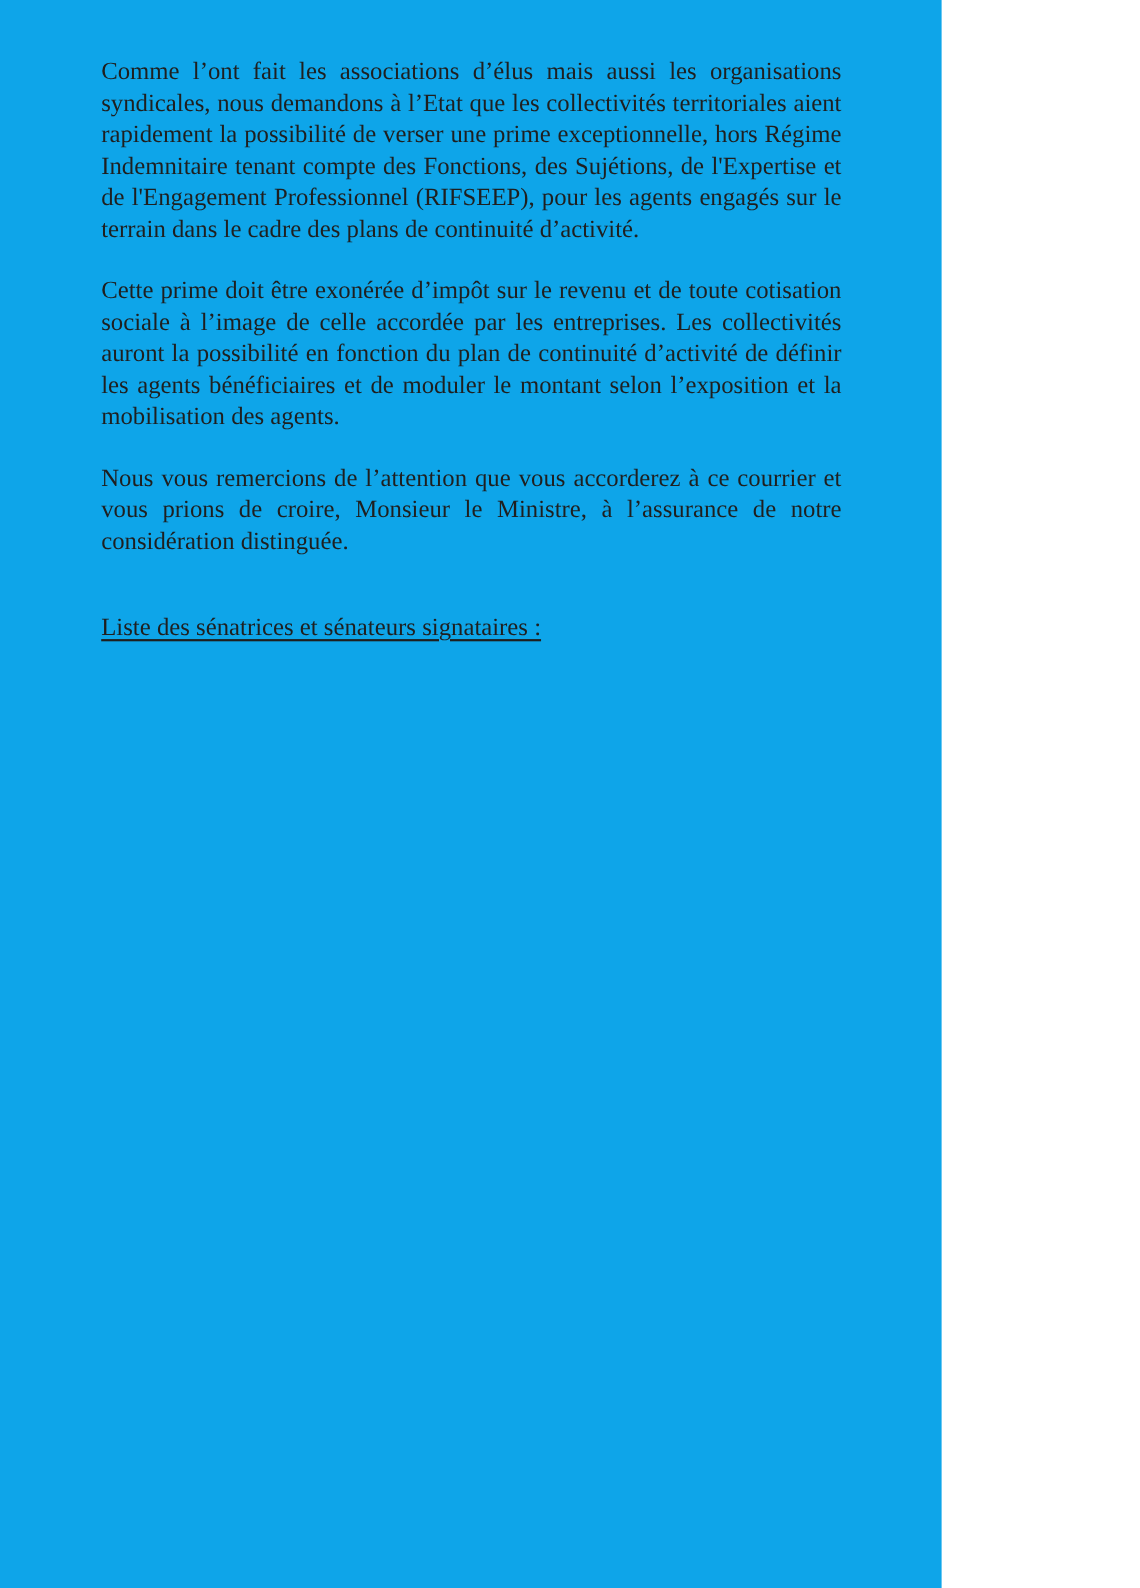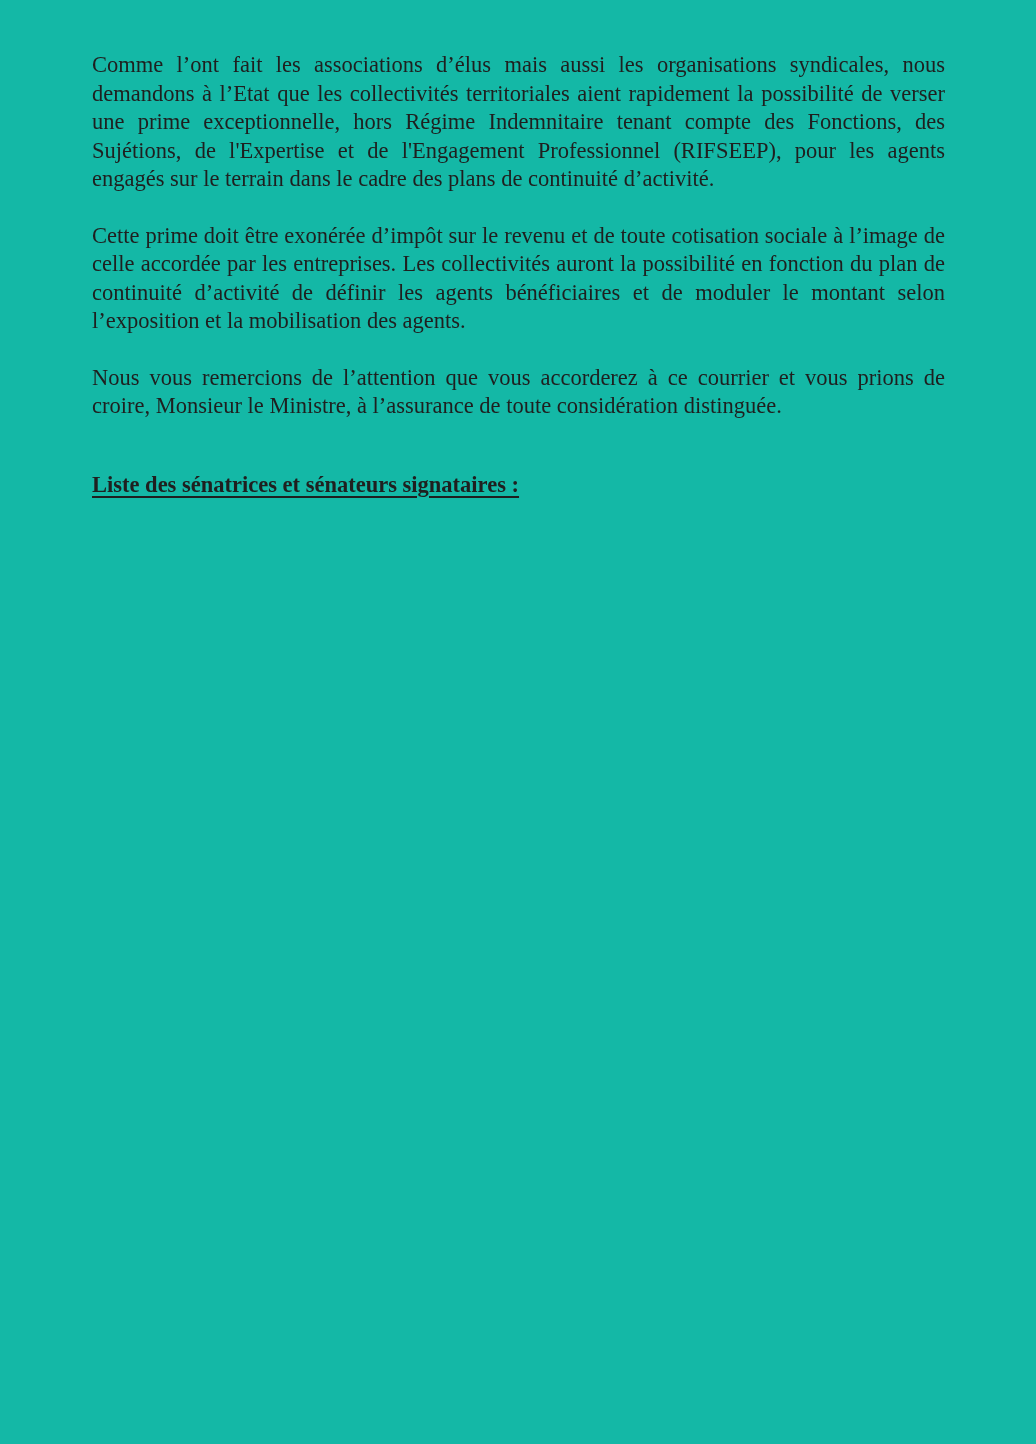--- a/index.html
+++ b/index.html
@@ -2,53 +2,53 @@
 <html lang="fr"><head>
 <meta charset="utf-8">
 <style>
   html, body {
     margin: 0;
     padding: 0;
     background: #ffffff;
   }
   .page {
     position: relative;
-    width: 1036px;
+    width: 856px;
     height: 1444px;
-    background: #14b8a6;
+    background: #0ea5e9;
     overflow: hidden;
     box-sizing: border-box;
   }
   .letter-body {
     box-sizing: border-box;
     padding: 51px 91px 0 92px;
   }
   .para {
     font-family: "Liberation Serif", "DejaVu Serif", serif;
     font-size: 22.5px;
     line-height: 28.5px;
     color: #1f1f1f;
     text-align: justify;
     margin: 0 0 28px 0;
   }
   .signatories {
     font-family: "Liberation Serif", "DejaVu Serif", serif;
     font-size: 22.5px;
     line-height: 28.5px;
     color: #1f1f1f;
-    font-weight: bold;
+    font-weight: normal;
     text-decoration: underline;
     text-decoration-thickness: 2px;
     text-underline-offset: 4px;
     margin: 50px 0 0 0;
   }
 </style>
 </head>
 <body>
 
 <div class="page">
   <div class="letter-body">
     <p class="para">Comme l’ont fait les associations d’élus mais aussi les organisations syndicales, nous demandons à l’Etat que les collectivités territoriales aient rapidement la possibilité de verser une prime exceptionnelle, hors Régime Indemnitaire tenant compte des Fonctions, des Sujétions, de l'Expertise et de l'Engagement Professionnel (RIFSEEP), pour les agents engagés sur le terrain dans le cadre des plans de continuité d’activité.</p>
     <p class="para">Cette prime doit être exonérée d’impôt sur le revenu et de toute cotisation sociale à l’image de celle accordée par les entreprises. Les collectivités auront la possibilité en fonction du plan de continuité d’activité de définir les agents bénéficiaires et de moduler le montant selon l’exposition et la mobilisation des agents.</p>
-    <p class="para">Nous vous remercions de l’attention que vous accorderez à ce courrier et vous prions de croire, Monsieur le Ministre, à l’assurance de toute considération distinguée.</p>
+    <p class="para">Nous vous remercions de l’attention que vous accorderez à ce courrier et vous prions de croire, Monsieur le Ministre, à l’assurance de notre considération distinguée.</p>
     <p class="signatories">Liste des sénatrices et sénateurs signataires :</p>
   </div>
 </div>
 
 </body></html>

